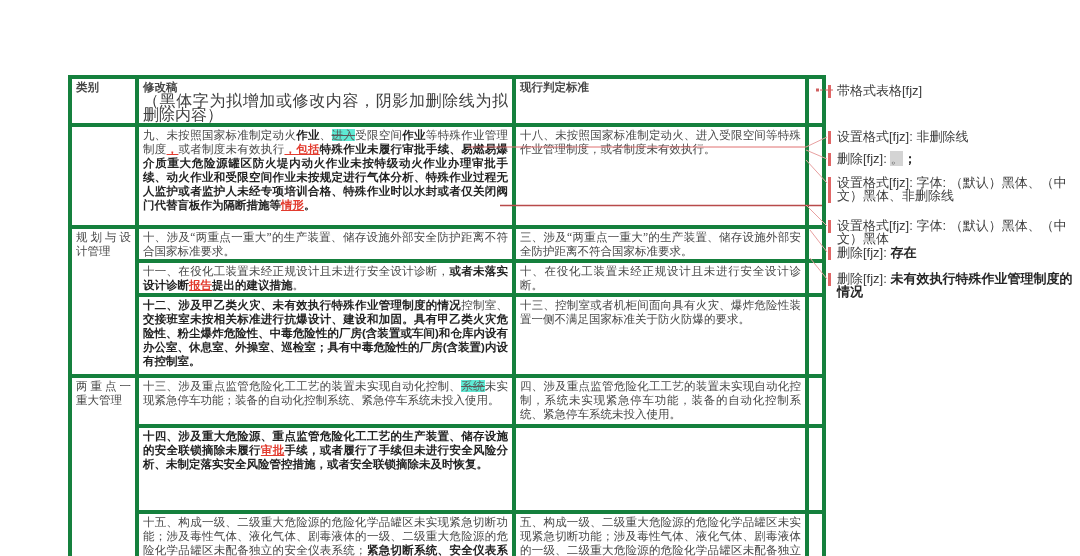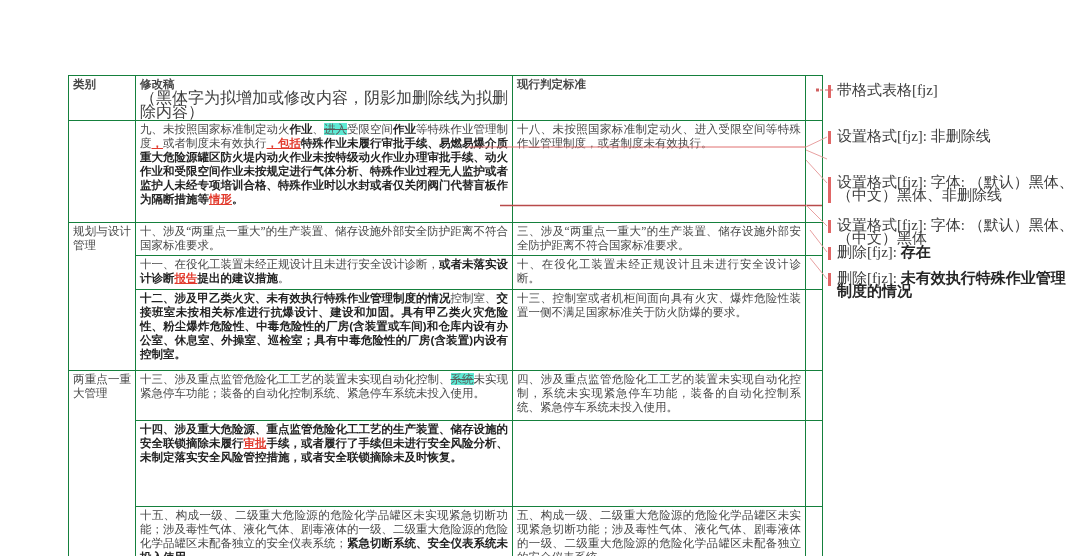--- a/index.html
+++ b/index.html
@@ -1,40 +1,40 @@
 <!DOCTYPE html>
 <html><head>
 <meta charset="utf-8">
 <style>
   html,body{margin:0;padding:0;background:#ffffff;}
   .page{position:relative;width:1080px;height:556px;background:#ffffff;overflow:hidden;
         font-family:"Liberation Sans","DejaVu Sans",sans-serif;color:#3f3f3f;}
   
   table.doc{position:absolute;left:68px;top:75px;border-collapse:collapse;table-layout:fixed;
             width:754px;}
-  table.doc td{border:1px solid #15803d;padding:1px 4px;vertical-align:top;
+  table.doc td{border:4px solid #15803d;padding:1px 4px;vertical-align:top;
                font-size:11.5px;line-height:14px;text-align:justify;text-justify:inter-ideograph;
                font-family:"Liberation Serif","DejaVu Serif",serif;color:#474747;
                word-break:break-all;overflow:hidden;}
   table.doc{border:1.5px solid #2e2e2e;}
   td.hdr{font-weight:bold;text-align:center;vertical-align:middle;
          font-family:"Liberation Sans","DejaVu Sans",sans-serif;color:#222;}
   td.hdr .sub{font-weight:normal;font-size:16px;display:block;
               font-family:"Liberation Serif","DejaVu Serif",serif;color:#3f3f3f;}
   td.cat{ text-align:center;vertical-align:middle;color:#474747;}
   td.mid{vertical-align:middle;}
   
   .run-n{color:#474747;}
   .run-b{font-weight:bold;color:#232323;font-family:"Liberation Sans","DejaVu Sans",sans-serif;}
   .run-r{color:#e23b2e;text-decoration:underline;font-weight:bold;
          font-family:"Liberation Sans","DejaVu Sans",sans-serif;}
   .run-d{background:#5eead4;text-decoration:line-through;color:#5a5a5a;}
   
-  .comment{position:absolute;left:828px;width:246px;font-size:15px;line-height:13px;
-           color:#3d3d3d;font-family:Liberation Serif, serif;}
+  .comment{position:absolute;left:828px;width:246px;font-size:13px;line-height:13px;
+           color:#3d3d3d;}
   .comment .bar{position:absolute;left:0;top:1px;width:2.5px;background:#e06666;}
   .comment .ctext{display:block;margin-left:9px;}
   .comment .c-b{font-weight:bold;color:#262626;}
   .comment .c-d{background:#d4d4d4;color:#5a5a5a;}
   
   svg.connect{position:absolute;left:0;top:0;z-index:5;pointer-events:none;}
 </style>
 </head>
 <body>
 
@@ -119,20 +119,24 @@
   </svg>
 
   <div class="comment" style="top:84px">
     <span class="bar" style="height:13px"></span>
     <span class="ctext"><span>带格式表格[fjz]</span><span></span></span>
   </div>
   <div class="comment" style="top:130px">
     <span class="bar" style="height:13px"></span>
     <span class="ctext"><span>设置格式[fjz]: </span><span><span class="">非删除线</span></span></span>
   </div>
+  <div class="comment" style="top:152px">
+    <span class="bar" style="height:13px"></span>
+    <span class="ctext"><span>删除[fjz]: </span><span><span class="c-d">。</span><span class="c-b">；</span></span></span>
+  </div>
   <div class="comment" style="top:176px">
     <span class="bar" style="height:26px"></span>
     <span class="ctext"><span>设置格式[fjz]: </span><span><span class="">字体: （默认）黑体、（中文）黑体、非删除线</span></span></span>
   </div>
   <div class="comment" style="top:219px">
     <span class="bar" style="height:13px"></span>
     <span class="ctext"><span>设置格式[fjz]: </span><span><span class="">字体: （默认）黑体、（中文）黑体</span></span></span>
   </div>
   <div class="comment" style="top:246px">
     <span class="bar" style="height:13px"></span>

